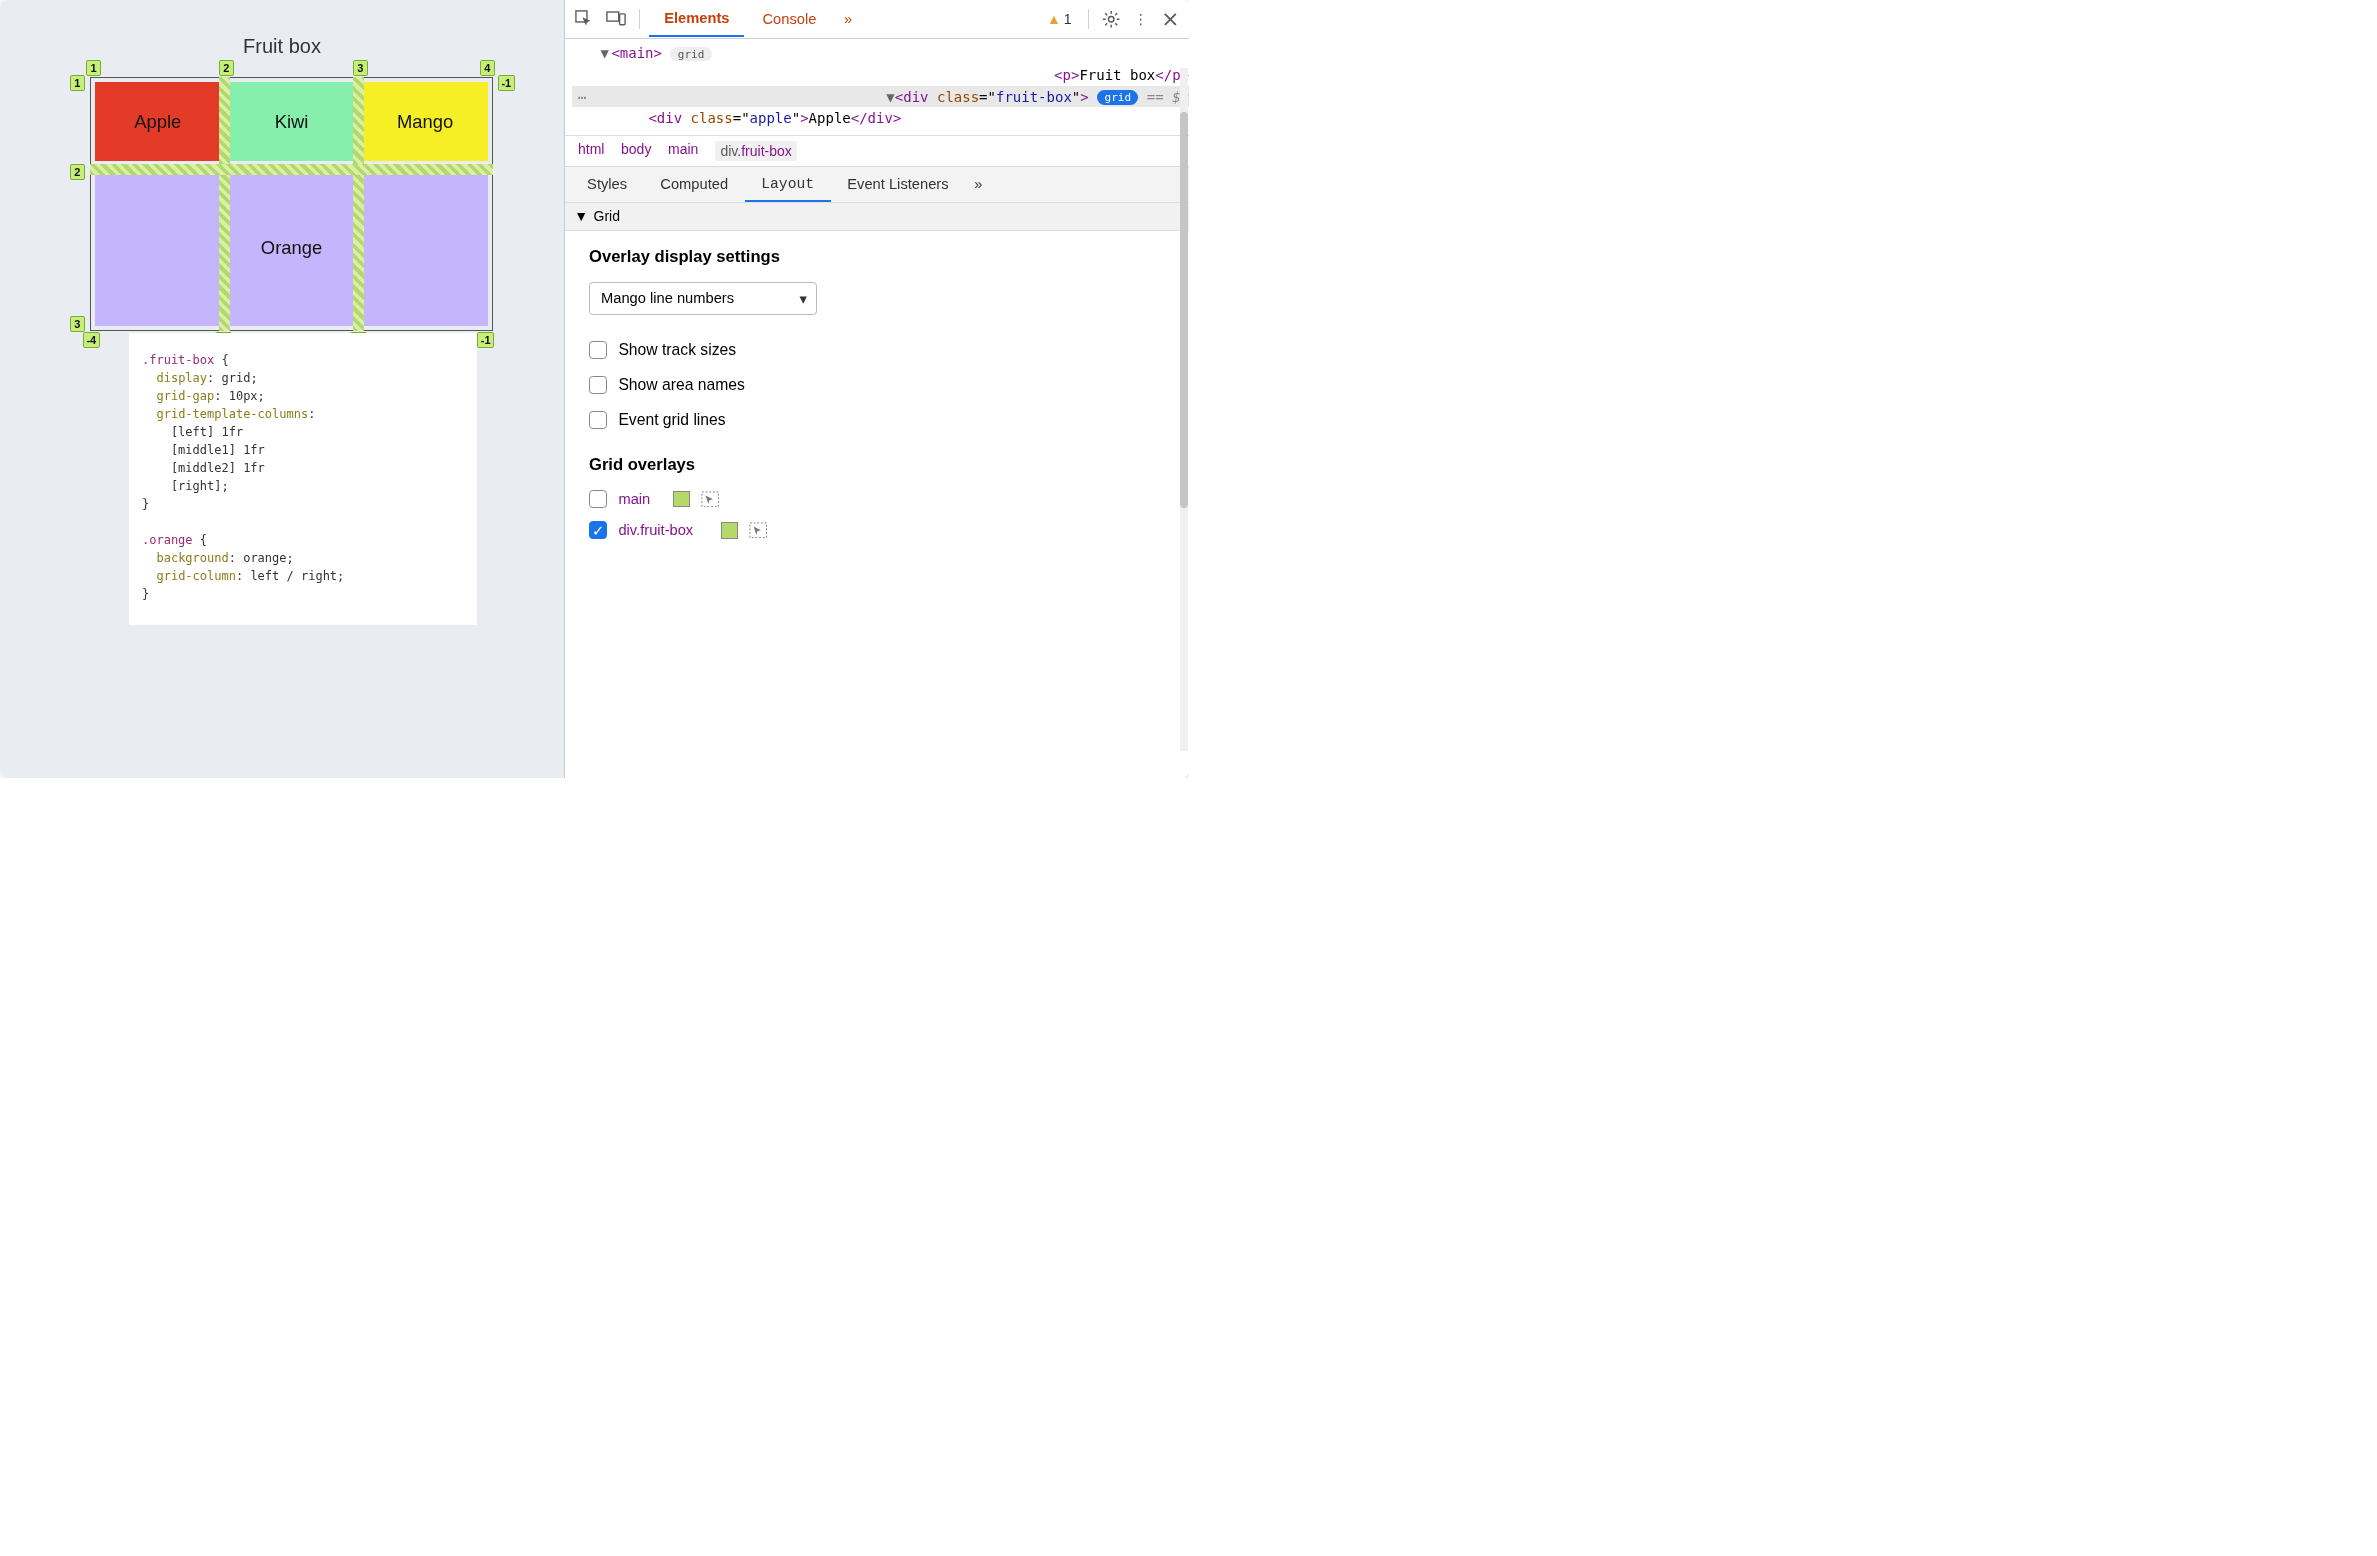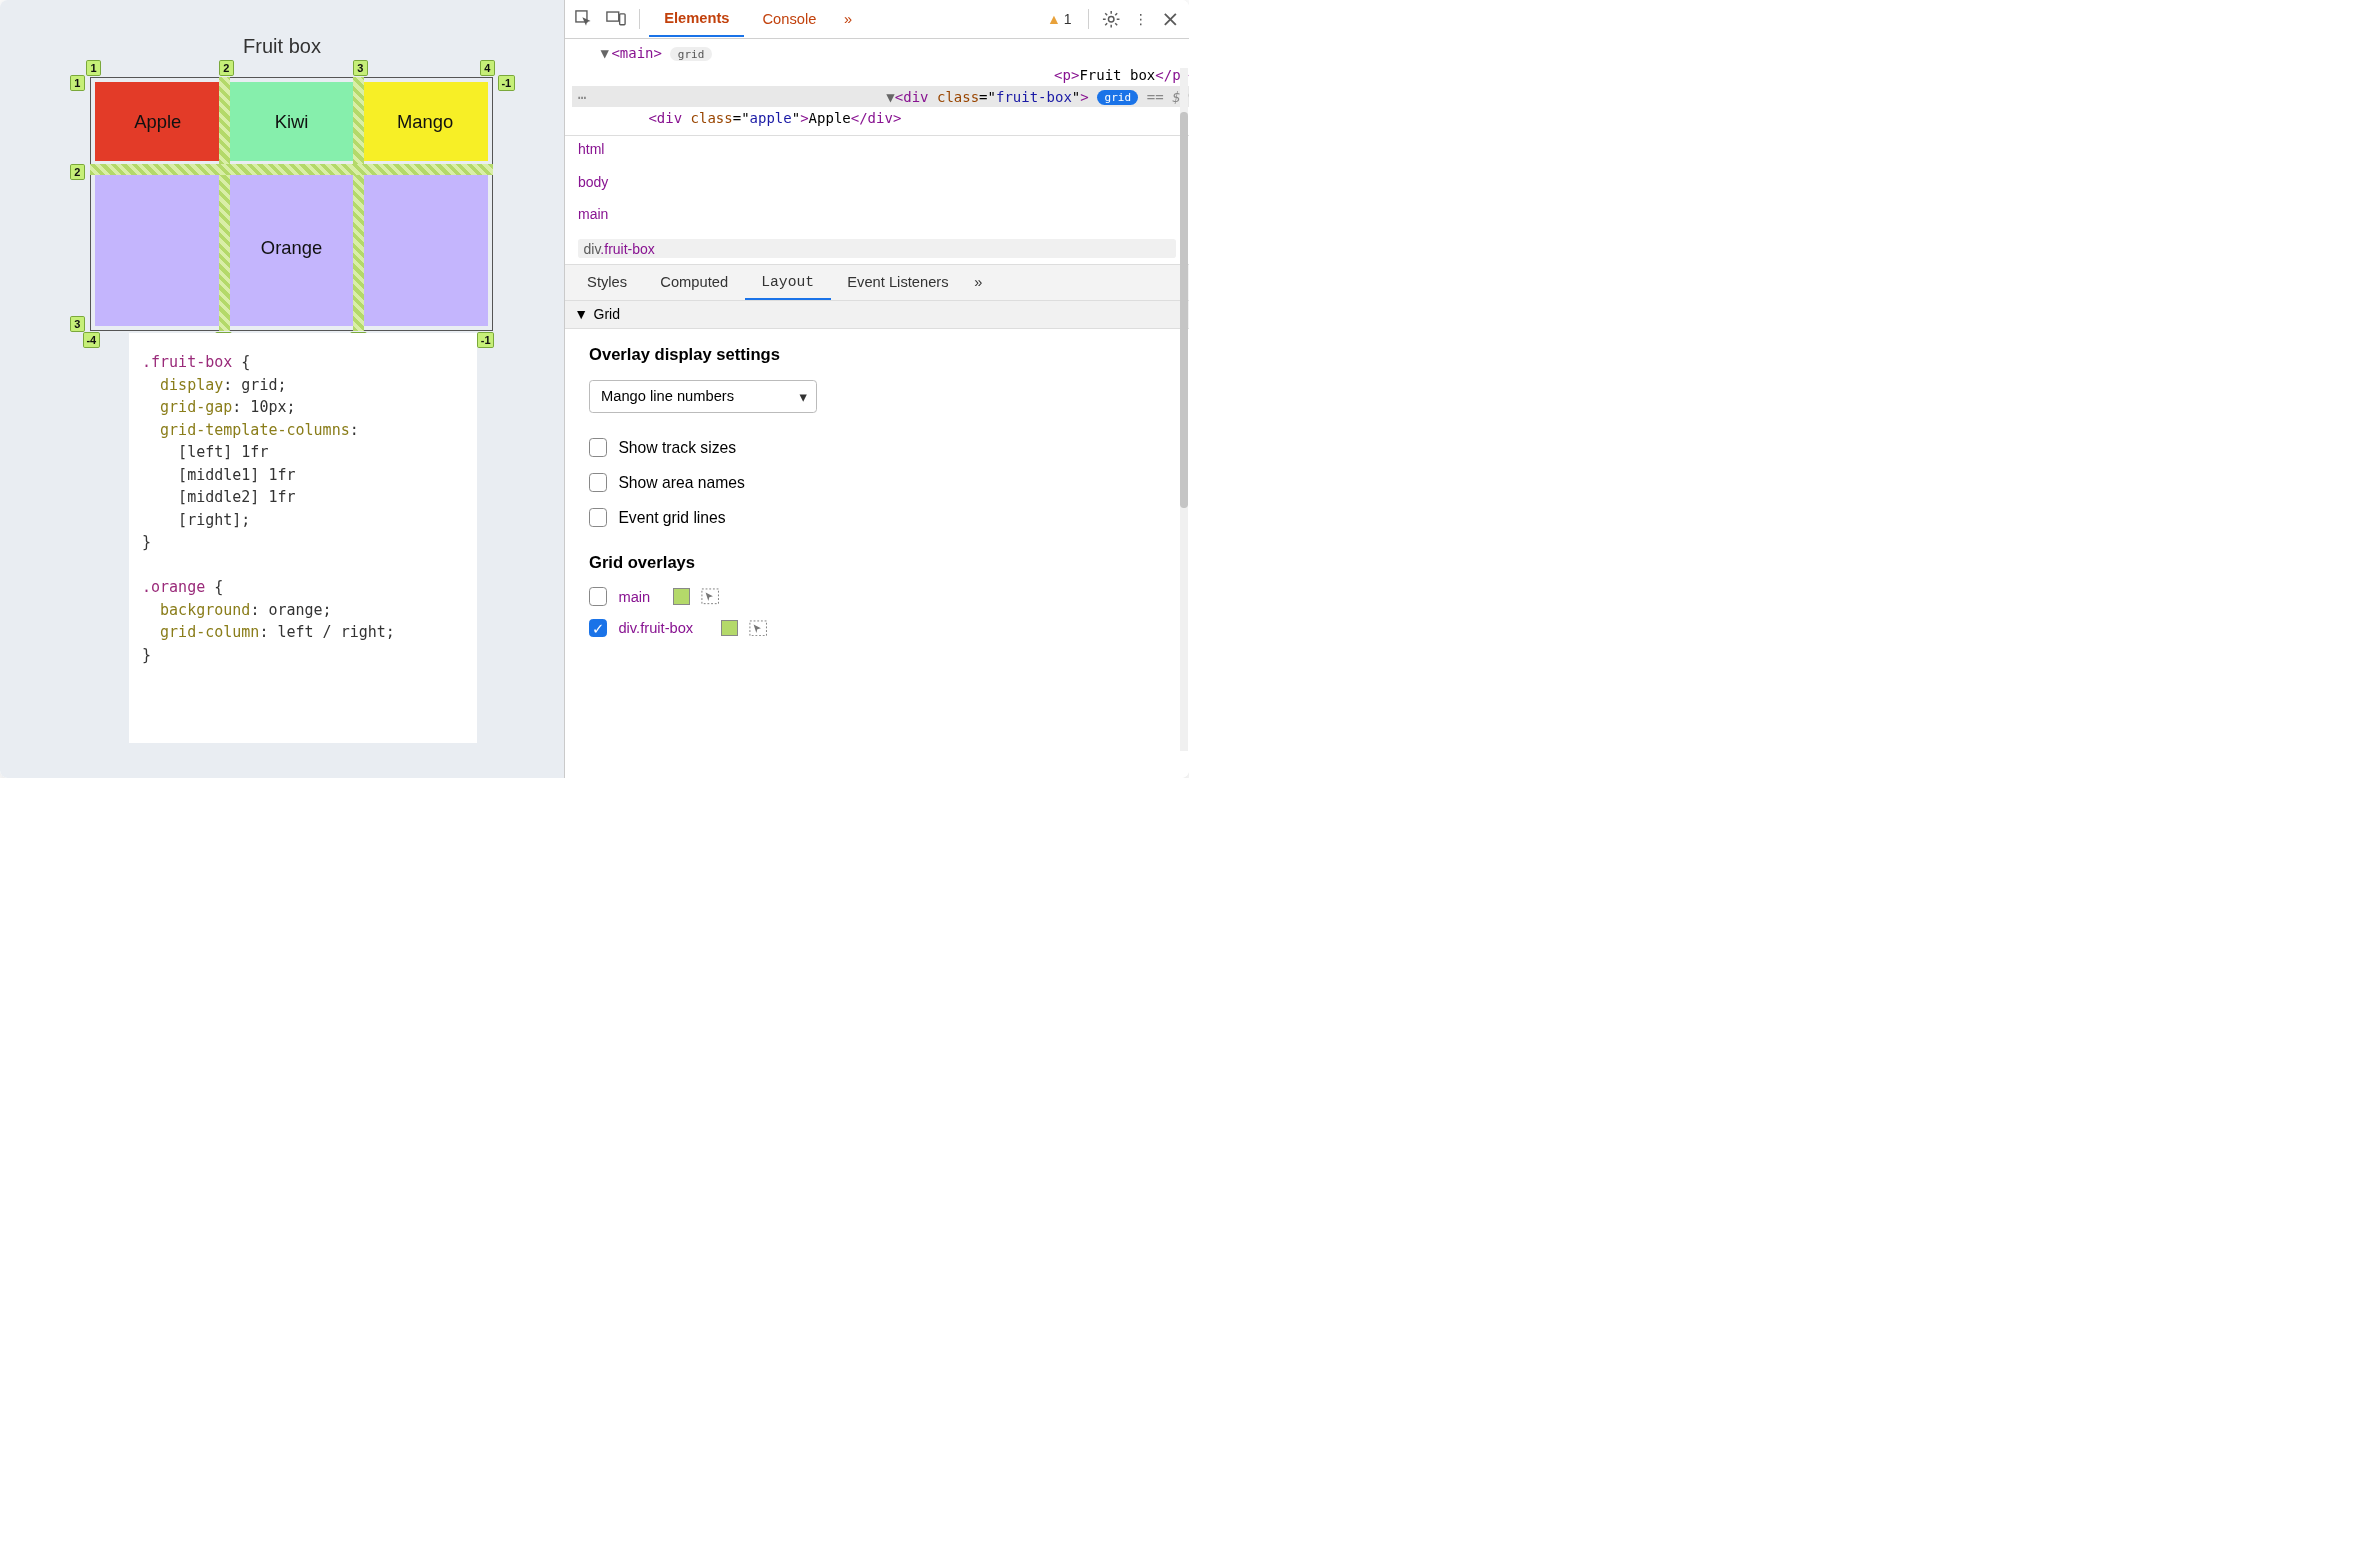--- a/index.html
+++ b/index.html
@@ -76,25 +76,25 @@
     border: 0.9px solid #7aa83b;
     border-radius: 1.8px;
     min-width: 14.7px;
     text-align: center;
   }
   .code-panel {
     position: absolute;
     top: 333px;
     left: 129px;
     width: 348px;
-    height: 410px;
+    height: 292px;
     background: #fff;
     padding: 18.4px 13px;
     font-family: "SF Mono", Menlo, Consolas, monospace;
-    font-size: 15px;
+    font-size: 12px;
     line-height: 1.5;
     color: #333;
     white-space: pre;
   }
   .tok-sel { color: #9a2b7a; }
   .tok-prop { color: #8a7d1a; }
   .tok-brace { color: #333; }
 
   
   .devtools {
@@ -165,21 +165,20 @@
   }
   .pill.blue { background: #1a73e8; color: #fff; }
   .sel-eq { color: #888; font-style: italic; }
   .breadcrumb {
     display: flex;
     gap: 16.6px;
     padding: 5.5px 13px;
     font-size: 14px;
     color: #881391;
     border-bottom: 0.9px solid #ddd;
-    flex-direction: column;
   }
   .breadcrumb .crumb { cursor: pointer; }
   .breadcrumb .crumb.active { background: #f0f0f0; padding: 1.8px 5.5px; border-radius: 2.8px; color: #5a5a5a;}
   .breadcrumb .crumb.active .cls { color: #881391; }
   .sub-tabs {
     display: flex;
     gap: 0;
     border-bottom: 0.9px solid #ddd;
     background: #f3f3f3;
     padding: 0 5.5px;

